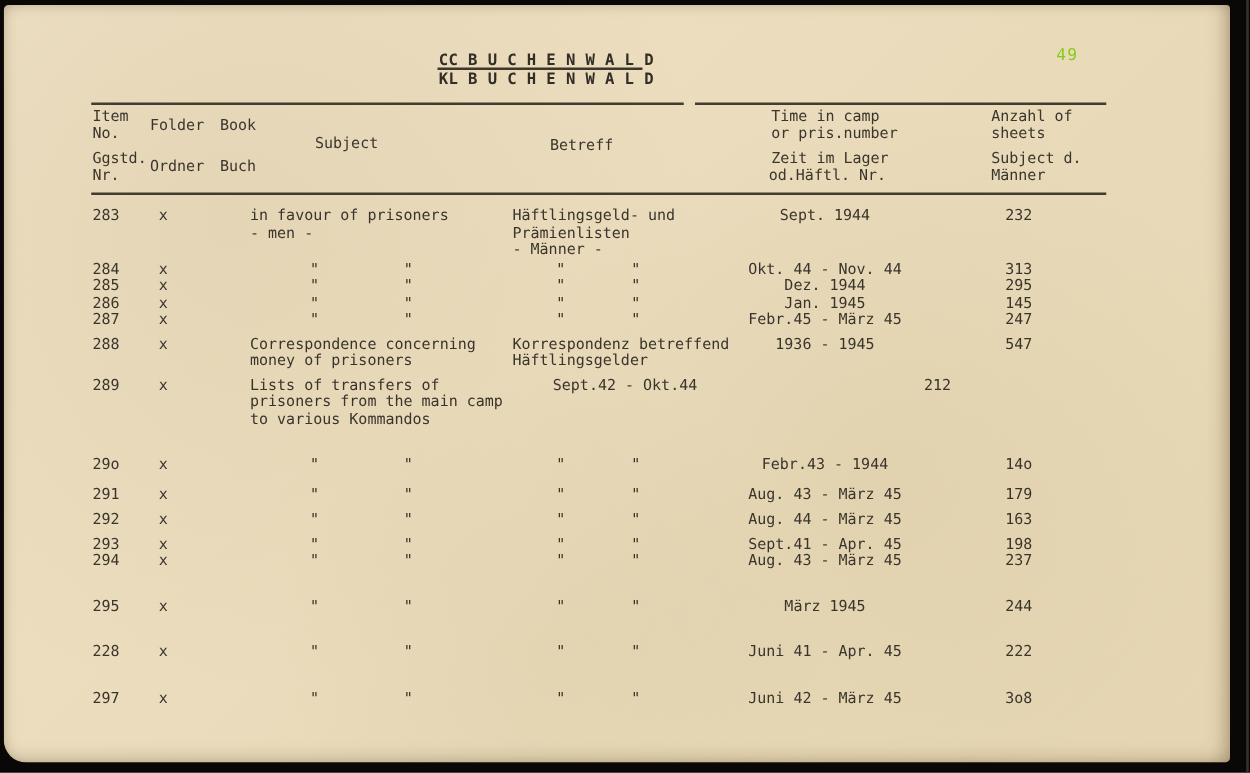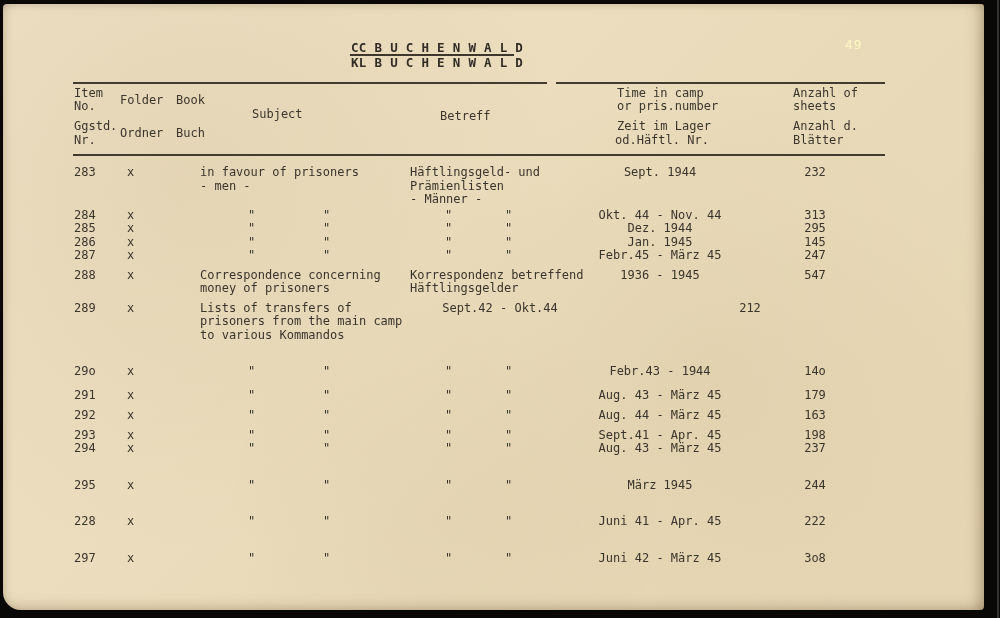--- a/index.html
+++ b/index.html
@@ -12,21 +12,21 @@
            radial-gradient(circle at 45% 85%, rgba(125,95,45,.05), transparent 30%),
            linear-gradient(135deg,#eee0c4 0%,#e9dbba 55%,#e5d5b2 100%);
          border-radius:4px 3px 4px 18px;
          box-shadow: inset -9px -6px 16px -8px rgba(80,55,25,.5),
                      inset 5px 4px 12px -7px rgba(80,55,25,.4);}
   .edge-highlight{position:absolute;right:1px;top:0;bottom:0;width:2px;background:#44423d;opacity:.75;}
   .abs{position:absolute;}
   .title-line{font-size:12.5px;font-weight:700;letter-spacing:.3px;color:#322d25;white-space:pre;}
   .underline{height:1.5px;background:#3e382c;}
   .rule{background:#423c30;}
-  .pagenum{font-size:13px;letter-spacing:1px;color:#fef9c3;}
+  .pagenum{font-size:13px;letter-spacing:1px;color:#84cc16;}
   .hdr{font-size:12px;line-height:13px;white-space:pre;color:#3b362d;}
   .tbody{position:absolute;left:0;top:166px;width:920px;font-size:12px;line-height:13.5px;}
   .row{display:grid;grid-template-columns:74px 53px 73px 210px 180px 140px 40px 90px;}
   .cell{white-space:pre;}
   .c-time{text-align:center;}
   .c-sheets{text-align:center;}
   .c-subject,.c-betreff{position:relative;}
   .dq{position:absolute;top:0;}
   .dq1{left:48px;} .dq2{left:123px;} .dq3{left:35px;} .dq4{left:95px;}
   .sp-t0{margin-top:0;} .sp-t2{margin-top:2px;} .sp-t6{margin-top:6px;}
@@ -62,22 +62,22 @@
   <div class="abs hdr" style="left:252px;top:108px;">Subject</div>
   <div class="abs hdr" style="left:440px;top:110px;">Betreff</div>
 
   <div class="abs hdr" style="left:617px;top:87px;">Time in camp</div>
   <div class="abs hdr" style="left:617px;top:100px;">or pris.number</div>
   <div class="abs hdr" style="left:617px;top:120px;">Zeit im Lager</div>
   <div class="abs hdr" style="left:615px;top:134px;">od.Häftl. Nr.</div>
 
   <div class="abs hdr" style="left:793px;top:87px;">Anzahl of</div>
   <div class="abs hdr" style="left:793px;top:100px;">sheets</div>
-  <div class="abs hdr" style="left:793px;top:120px;">Anzahl d.</div>
-  <div class="abs hdr" style="left:793px;top:134px;">Blätter</div>
+  <div class="abs hdr" style="left:793px;top:120px;">Subject d.</div>
+  <div class="abs hdr" style="left:793px;top:134px;">Männer</div>
 
   <div class="abs rule" style="left:73px;top:154px;width:812px;height:2.4px;"></div>
 
   <div class="tbody">
       <div class="row sp-t0">
         <div class="cell c-sp"></div>
         <div class="cell c-item">283</div>
         <div class="cell c-folder">x</div>
         <div class="cell c-subject"><div>in favour of prisoners</div><div>- men -</div></div>
         <div class="cell c-betreff"><div>Häftlingsgeld- und</div><div>Prämienlisten</div><div>- Männer -</div></div>

